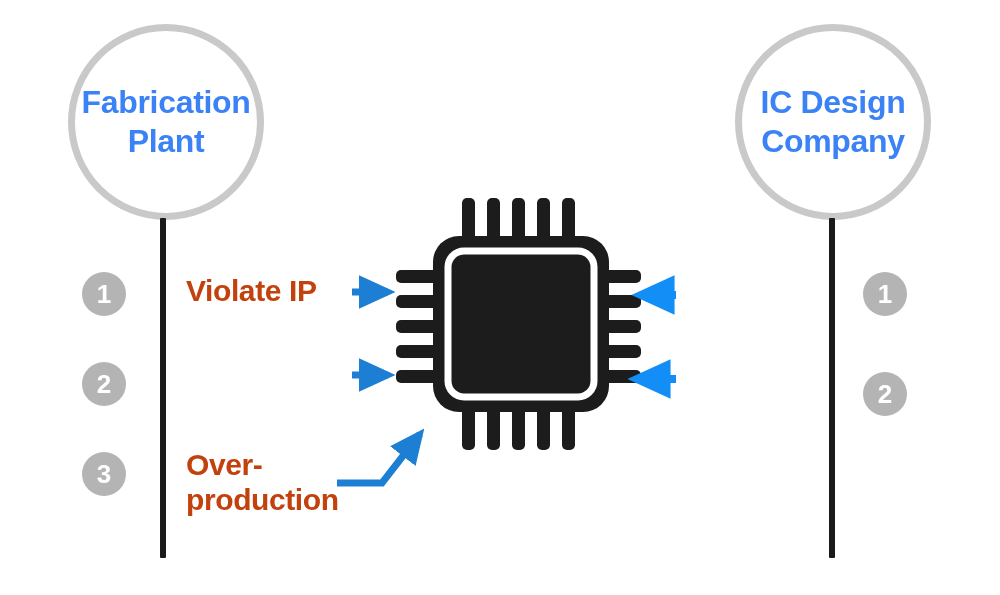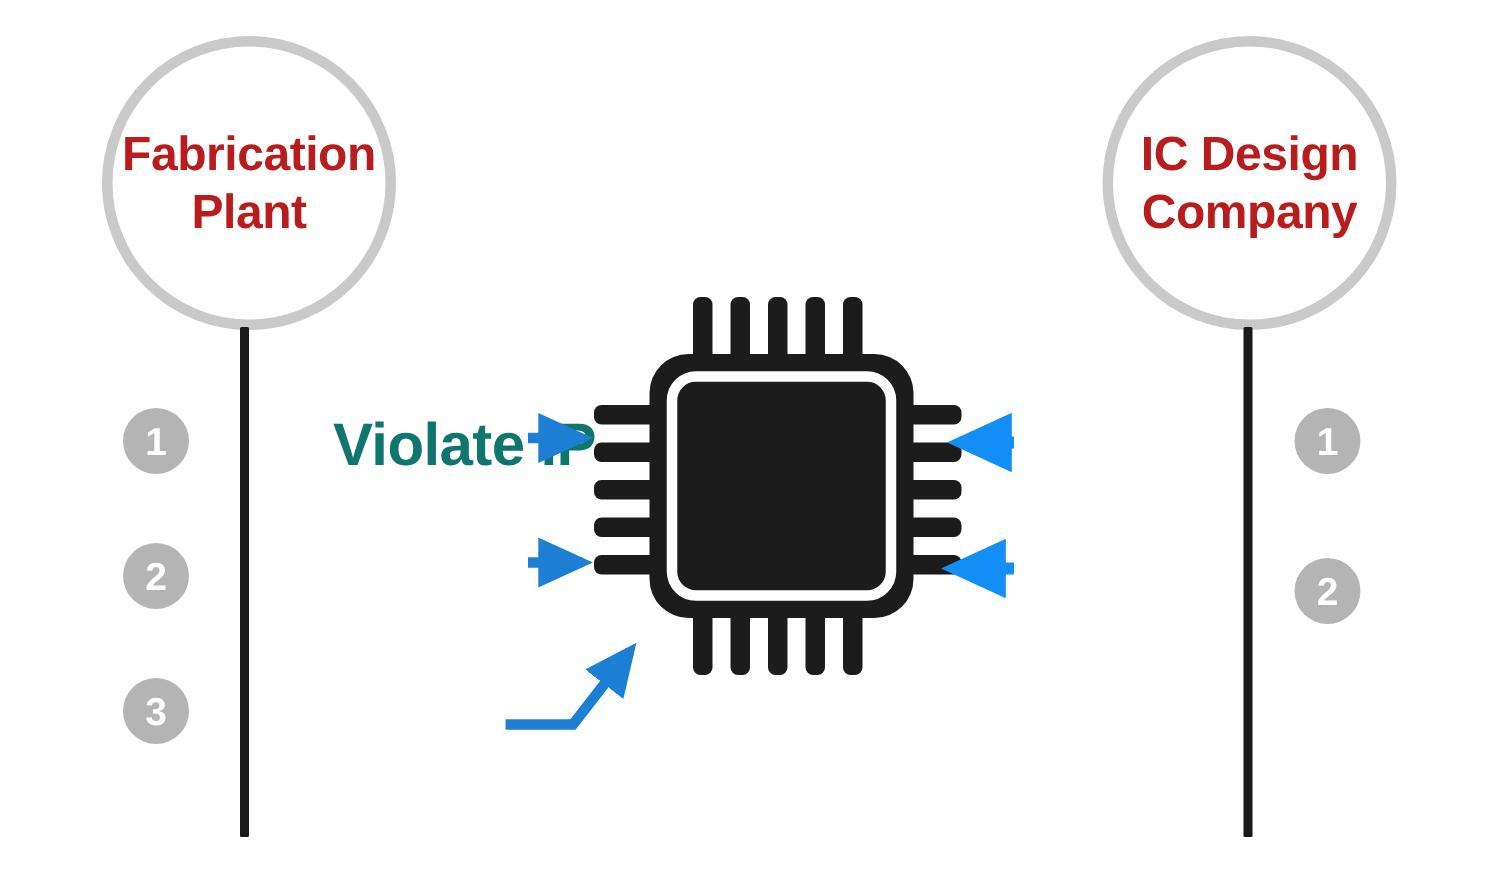--- a/index.html
+++ b/index.html
@@ -27,21 +27,21 @@
     box-sizing: border-box;
     display: flex;
     align-items: center;
     justify-content: center;
     text-align: center;
   }
   .party-circle .party-label {
     font-weight: bold;
     font-size: 32px;
     line-height: 1.22;
-    color: #b91c1c;
+    color: #3b82f6;
     letter-spacing: -0.3px;
   }
   #circle-fab {
     left: 68px;
     top: 24px;
     width: 196px;
     height: 196px;
   }
   #circle-ic {
     left: 735px;
@@ -81,26 +81,25 @@
     justify-content: center;
     font-size: 26px;
     font-weight: bold;
     line-height: 1;
   }
 
   
   .flow-label {
     position: absolute;
     font-weight: bold;
-    font-size: 40px;
+    font-size: 30px;
     line-height: 1.16;
-    color: #0f766e;
+    color: #c2410c;
     letter-spacing: -0.4px;
     white-space: pre-line;
-    margin-left: 36px;
   }
   .flow-label.left-side  { text-align: left; }
   .flow-label.right-side { text-align: center; }
 
   
   #art {
     position: absolute;
     left: 0;
     top: 0;
     width: 1000px;
@@ -138,20 +137,22 @@
   <div class="badge" style="left:863px; top:272px;">
     <span>1</span>
   </div>
   <div class="badge" style="left:863px; top:372px;">
     <span>2</span>
   </div>
 
   <div class="flow-label left-side" style="left:186px; top:274px;">Violate IP</div>
 
 
+  <div class="flow-label left-side" style="left:186px; top:448px;">Over-
+production</div>
 
 
 
   <svg id="art" viewBox="0 0 1000 595">
 
     <g>
 
       <g fill="#1c1c1c">
         <rect x="462" y="198" width="13" height="44" rx="5"></rect>
         <rect x="487" y="198" width="13" height="44" rx="5"></rect>

